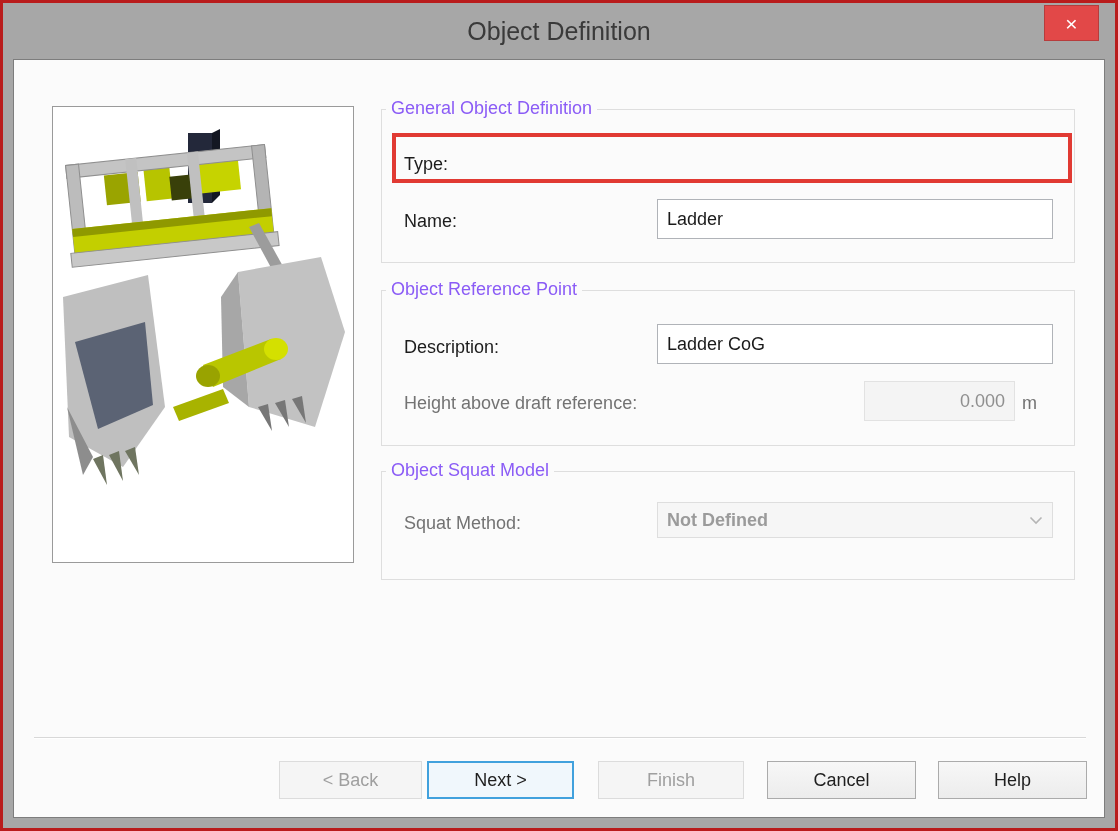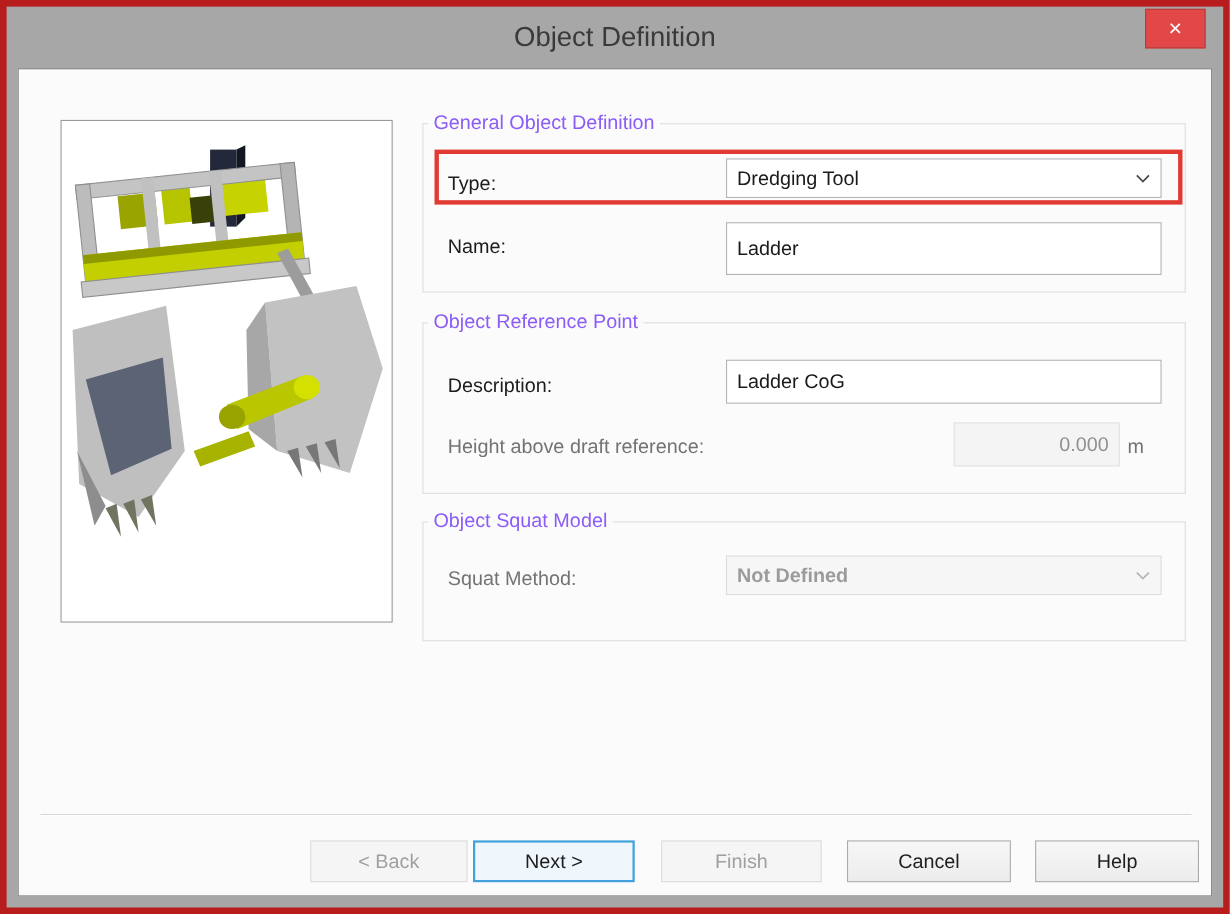--- a/index.html
+++ b/index.html
@@ -1,19 +1,19 @@
 <!DOCTYPE html>
 <html style="--titlebar: #a7a7a7; --close-red: #e24848; --annotation-red: #e13a33; --focus-blue: #41a1dd;"><head>
 <meta charset="utf-8">
 <style>
   * { box-sizing: border-box; margin: 0; padding: 0; }
   html, body { width: 1118px; height: 831px; overflow: hidden; }
   body { font-family: "Liberation Sans", "DejaVu Sans", sans-serif; background: #ffffff; position: relative; }
 
-  .window { position: absolute; inset: 0; background: var(--titlebar, #a7a7a7); border: 6px solid #b91c1c; padding-left: 36px; }
+  .window { position: absolute; inset: 0; background: var(--titlebar, #a7a7a7); border: 3px solid #b91c1c; padding-left: 36px; }
 
   .titlebar { position: absolute; left: 0; top: 0; right: 0; height: 56px; }
   .title { position: absolute; left: 0; right: 0; top: 14px; text-align: center; font-size: 25px; color: #3a3a3a; }
   .close-btn { position: absolute; top: 2px; right: 16px; width: 55px; height: 36px;
                background: var(--close-red, #e24848); border: 1px solid #b73c3c;
                display: flex; align-items: center; justify-content: center; cursor: pointer; }
   .close-x { color: #ffffff; font-size: 21px; line-height: 1; }
 
   .content { position: absolute; left: 10px; right: 10px; top: 56px; bottom: 10px;
              background: #fbfbfb; border: 1px solid #7d7d7d; }
@@ -117,29 +117,23 @@
         <polygon points="239,292 249,289 253,316" fill="#777777"></polygon>
       </svg>
     </div>
 
     <div class="group g-general">
       <span class="group-title">General Object Definition</span>
 
       <div class="annot"></div>
 
       <span class="lbl" style="left:22px; top:44px;">Type:</span>
-      <div class="combo" style="left:275px; top:31px; width:396px; height:36px;">
-        <span>Dredging Tool</span>
-        <svg width="14" height="9" viewBox="0 0 14 9">
-          <path d="M1.5 1.5 L7 7 L12.5 1.5" stroke="#4a4a4a" stroke-width="1.6" fill="none"></path>
-        </svg>
-      </div>
 
       <span class="lbl" style="left:22px; top:101px;">Name:</span>
-      <input class="textbox" style="left: 275px; top: 89px; width: 396px; height: 48px;" type="text" value="Ladder">
+      <input class="textbox" style="left: 275px; top: 89px; width: 396px; height: 40px;" type="text" value="Ladder">
     </div>
 
     <div class="group g-reference">
       <span class="group-title">Object Reference Point</span>
 
       <span class="lbl" style="left:22px; top:46px;">Description:</span>
       <input class="textbox" style="left: 275px; top: 33px; width: 396px; height: 40px;" type="text" value="Ladder CoG">
 
       <span class="lbl lbl--disabled" style="left:22px; top:102px;">Height above draft reference:</span>
       <input class="textbox textbox--disabled" style="left: 467px; top: 90px; width: 151px; height: 40px; margin-left: 15px;" type="text" disabled="" value="0.000">

